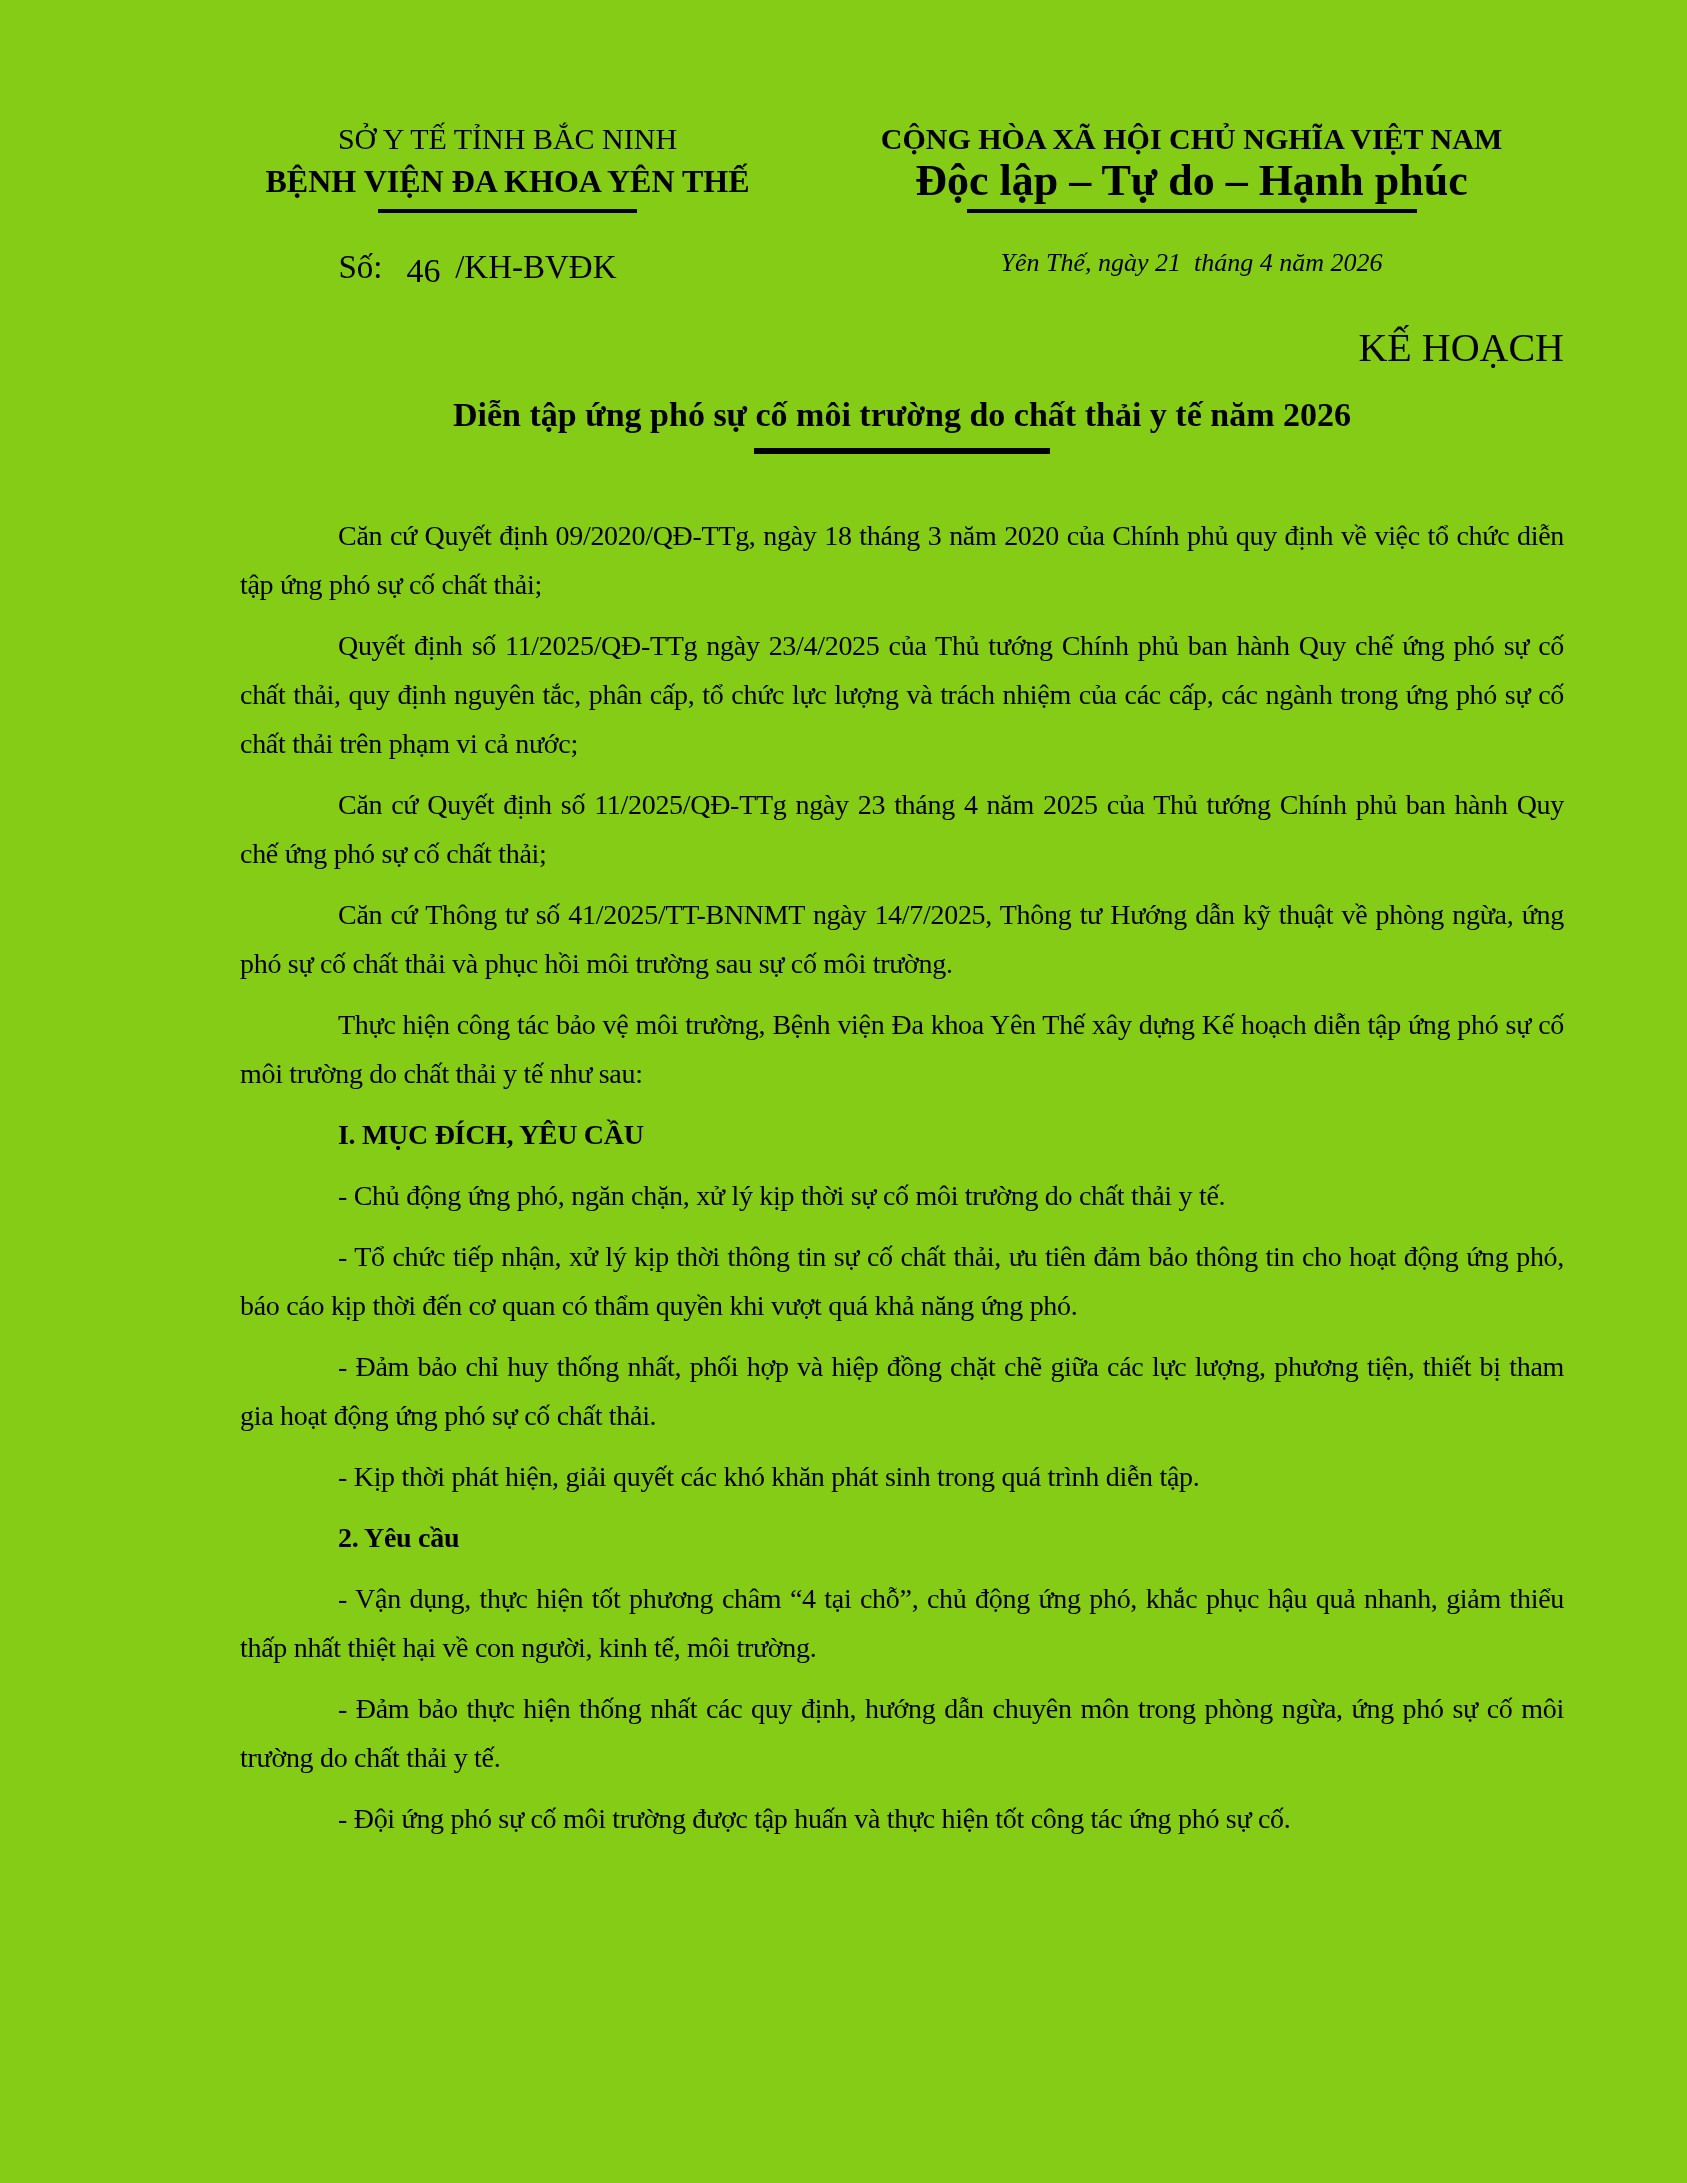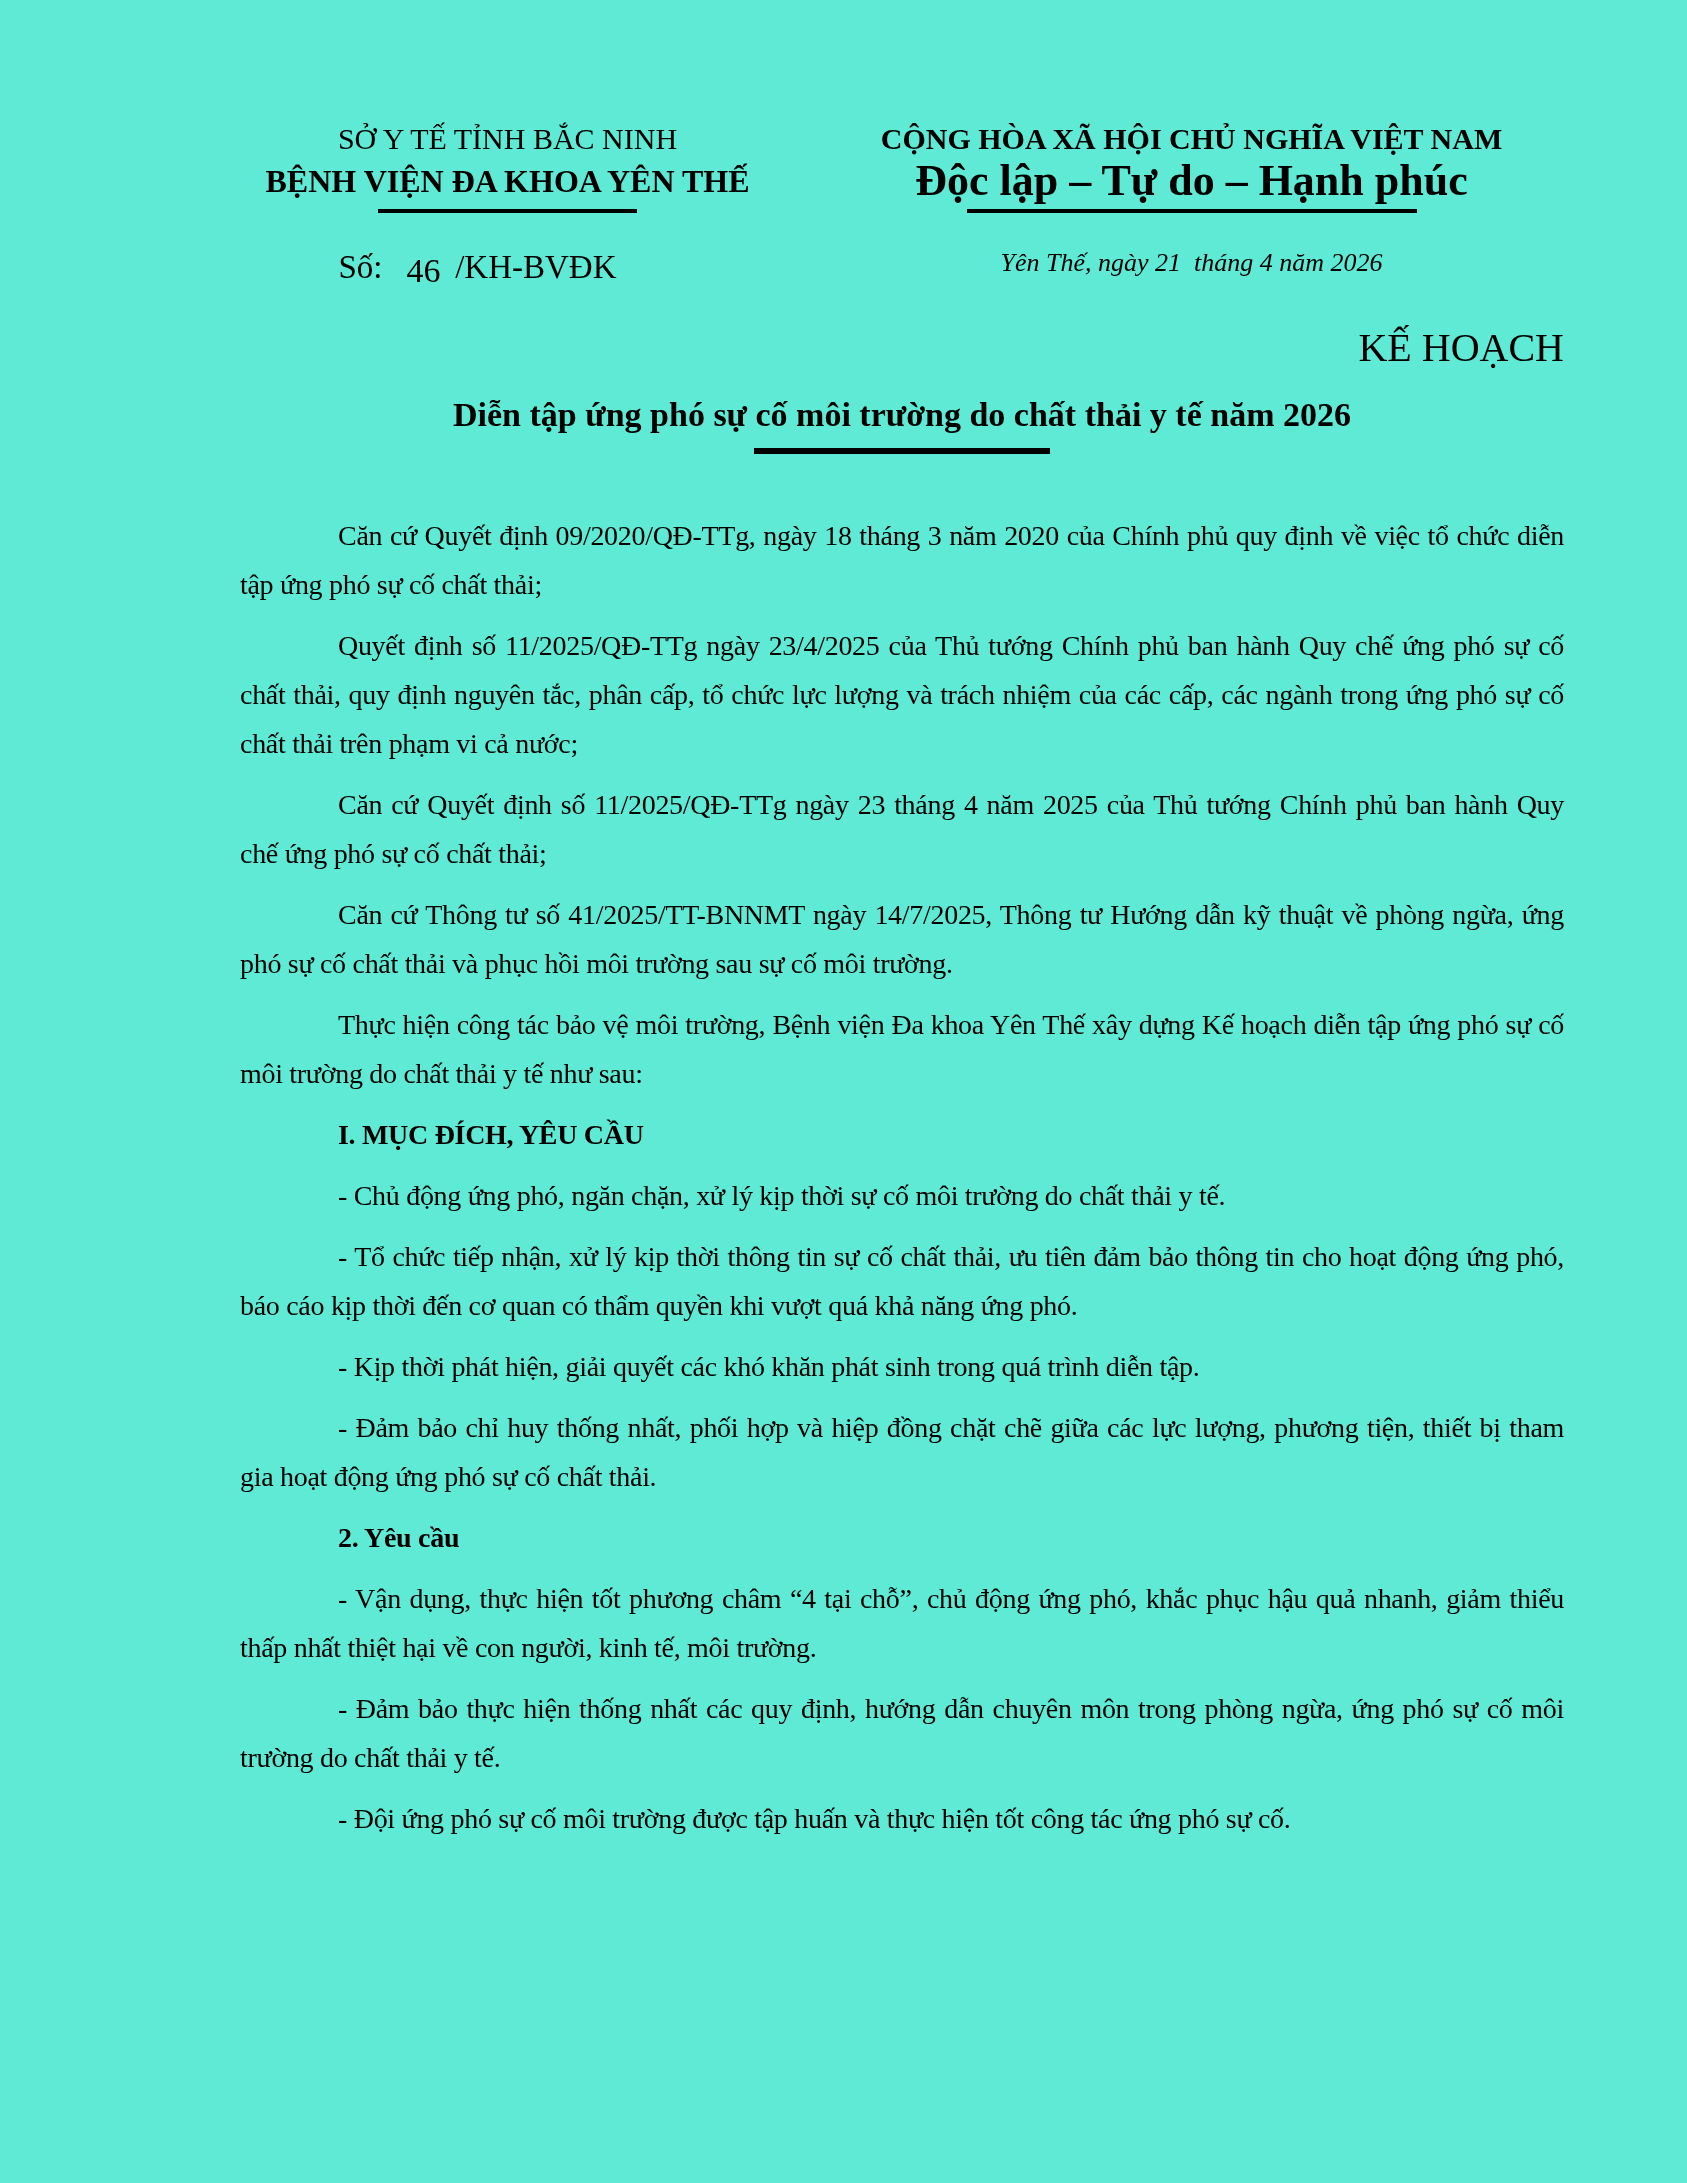--- a/index.html
+++ b/index.html
@@ -4,21 +4,21 @@
 <style>
   html, body {
     margin: 0;
     padding: 0;
     background: #ffffff;
   }
   .page {
     position: relative;
     width: 1687px;
     height: 2183px;
-    background: #5eead4;
+    background: #84cc16;
     color: #000000;
     font-family: "Liberation Serif", "DejaVu Serif", serif;
     overflow: hidden;
     box-sizing: border-box;
   }
   
   .header {
     display: flex;
     padding-top: 118px;
     align-items: flex-start;
@@ -124,22 +124,22 @@
 
     <div class="body">
         <p class="para">Căn cứ Quyết định 09/2020/QĐ-TTg, ngày 18 tháng 3 năm 2020 của Chính phủ quy định về việc tổ chức diễn tập ứng phó sự cố chất thải;</p>
         <p class="para">Quyết định số 11/2025/QĐ-TTg ngày 23/4/2025 của Thủ tướng Chính phủ ban hành Quy chế ứng phó sự cố chất thải, quy định nguyên tắc, phân cấp, tổ chức lực lượng và trách nhiệm của các cấp, các ngành trong ứng phó sự cố chất thải trên phạm vi cả nước;</p>
         <p class="para">Căn cứ Quyết định số 11/2025/QĐ-TTg ngày 23 tháng 4 năm 2025 của Thủ tướng Chính phủ ban hành Quy chế ứng phó sự cố chất thải;</p>
         <p class="para">Căn cứ Thông tư số 41/2025/TT-BNNMT ngày 14/7/2025, Thông tư Hướng dẫn kỹ thuật về phòng ngừa, ứng phó sự cố chất thải và phục hồi môi trường sau sự cố môi trường.</p>
         <p class="para">Thực hiện công tác bảo vệ môi trường, Bệnh viện Đa khoa Yên Thế xây dựng Kế hoạch diễn tập ứng phó sự cố môi trường do chất thải y tế như sau:</p>
         <p class="heading">I. MỤC ĐÍCH, YÊU CẦU</p>
         <p class="para">- Chủ động ứng phó, ngăn chặn, xử lý kịp thời sự cố môi trường do chất thải y tế.</p>
         <p class="para">- Tổ chức tiếp nhận, xử lý kịp thời thông tin sự cố chất thải, ưu tiên đảm bảo thông tin cho hoạt động ứng phó, báo cáo kịp thời đến cơ quan có thẩm quyền khi vượt quá khả năng ứng phó.</p>
+        <p class="para">- Đảm bảo chỉ huy thống nhất, phối hợp và hiệp đồng chặt chẽ giữa các lực lượng, phương tiện, thiết bị tham gia hoạt động ứng phó sự cố chất thải.</p>
         <p class="para">- Kịp thời phát hiện, giải quyết các khó khăn phát sinh trong quá trình diễn tập.</p>
-        <p class="para">- Đảm bảo chỉ huy thống nhất, phối hợp và hiệp đồng chặt chẽ giữa các lực lượng, phương tiện, thiết bị tham gia hoạt động ứng phó sự cố chất thải.</p>
         <p class="heading">2. Yêu cầu</p>
         <p class="para">- Vận dụng, thực hiện tốt phương châm “4 tại chỗ”, chủ động ứng phó, khắc phục hậu quả nhanh, giảm thiểu thấp nhất thiệt hại về con người, kinh tế, môi trường.</p>
         <p class="para">- Đảm bảo thực hiện thống nhất các quy định, hướng dẫn chuyên môn trong phòng ngừa, ứng phó sự cố môi trường do chất thải y tế.</p>
         <p class="para">- Đội ứng phó sự cố môi trường được tập huấn và thực hiện tốt công tác ứng phó sự cố.</p>
       </div>
   </div>
 
 </div>
 
 

